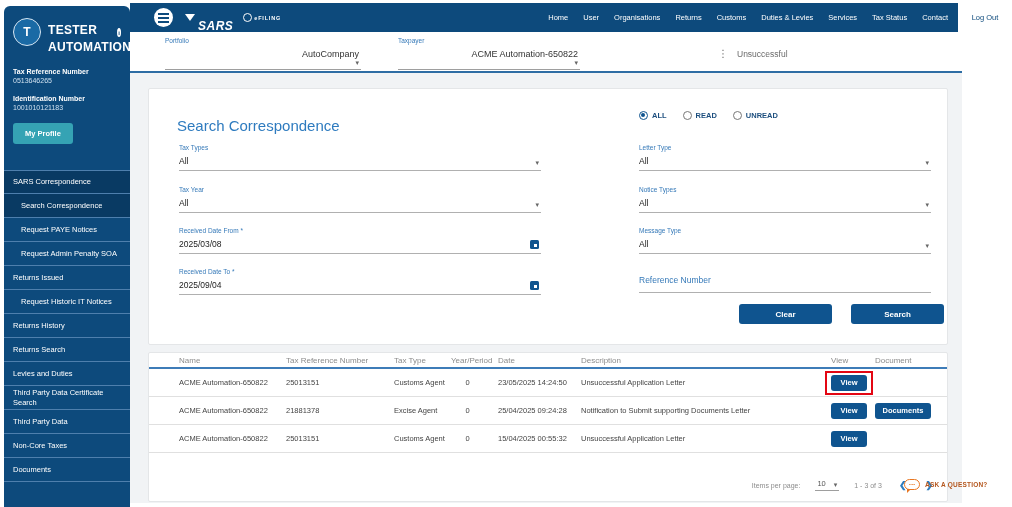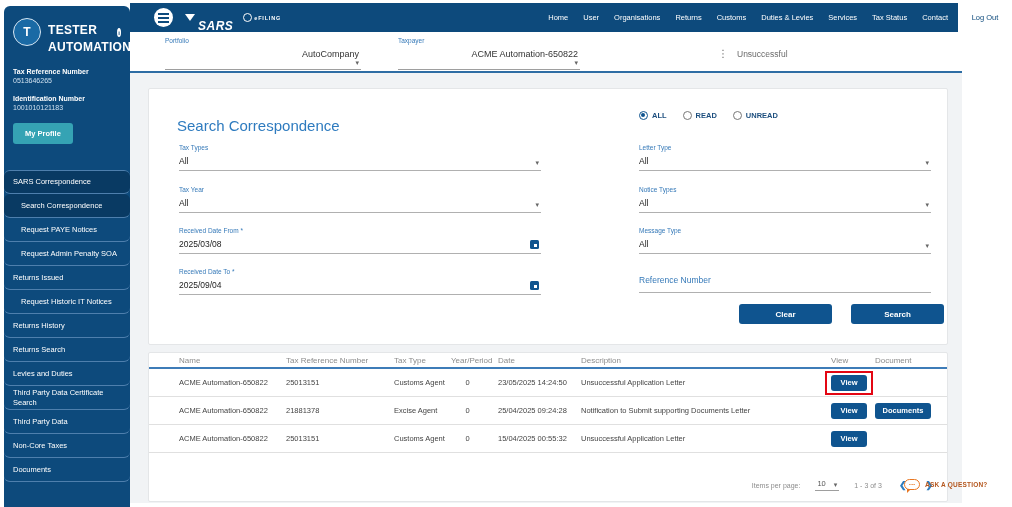--- a/index.html
+++ b/index.html
@@ -16,21 +16,21 @@
   .uname{font-size:12px;font-weight:bold;letter-spacing:.3px;line-height:1.45;padding-top:4px;max-width:62px;}
   .info-ic{width:9px;height:9px;border-radius:50%;background:#fff;color:#0D4A7C;font-size:6px;font-weight:bold;
            display:flex;align-items:center;justify-content:center;margin-top:10px;}
   .kv{padding:0 9px;}
   .kv-label{font-size:7px;font-weight:bold;margin-top:11px;}
   .kv-value{font-size:7px;color:#cfe0ef;margin-top:2px;}
   .profile-btn{margin:12px 9px 0 9px;background:#35A3B4;color:#fff;border:none;border-radius:3px;
                font-family:inherit;font-size:7.5px;font-weight:bold;padding:6px 12px;cursor:pointer;}
   .menu{position:absolute;left:0;top:164px;width:126px;}
   .mi{min-height:24px;display:flex;align-items:center;padding:1px 9px;border-bottom:1px solid #4E7FAD;
-      font-size:7.5px;line-height:1.25;box-sizing:border-box;cursor:pointer;border-radius:6px;}
+      font-size:7.5px;line-height:1.25;box-sizing:border-box;cursor:pointer;}
   .mi:first-child{border-top:1px solid #4E7FAD;}
   .mi.sub{padding-left:17px;}
   .mi.sel{background:#093A63;}
 
   
   .topbar{position:absolute;left:130px;top:3px;width:828px;height:29px;background:#0D4A7C;
           display:flex;align-items:center;color:#fff;box-sizing:border-box;padding:0 10px 0 24px;}
   .burger{width:19px;height:19px;border-radius:50%;background:#fff;position:relative;flex:0 0 auto;cursor:pointer;}
   .burger i{position:absolute;left:4px;top:5px;width:11px;height:2px;background:#0D4A7C;
             box-shadow:0 4px 0 #0D4A7C,0 8px 0 #0D4A7C;}

